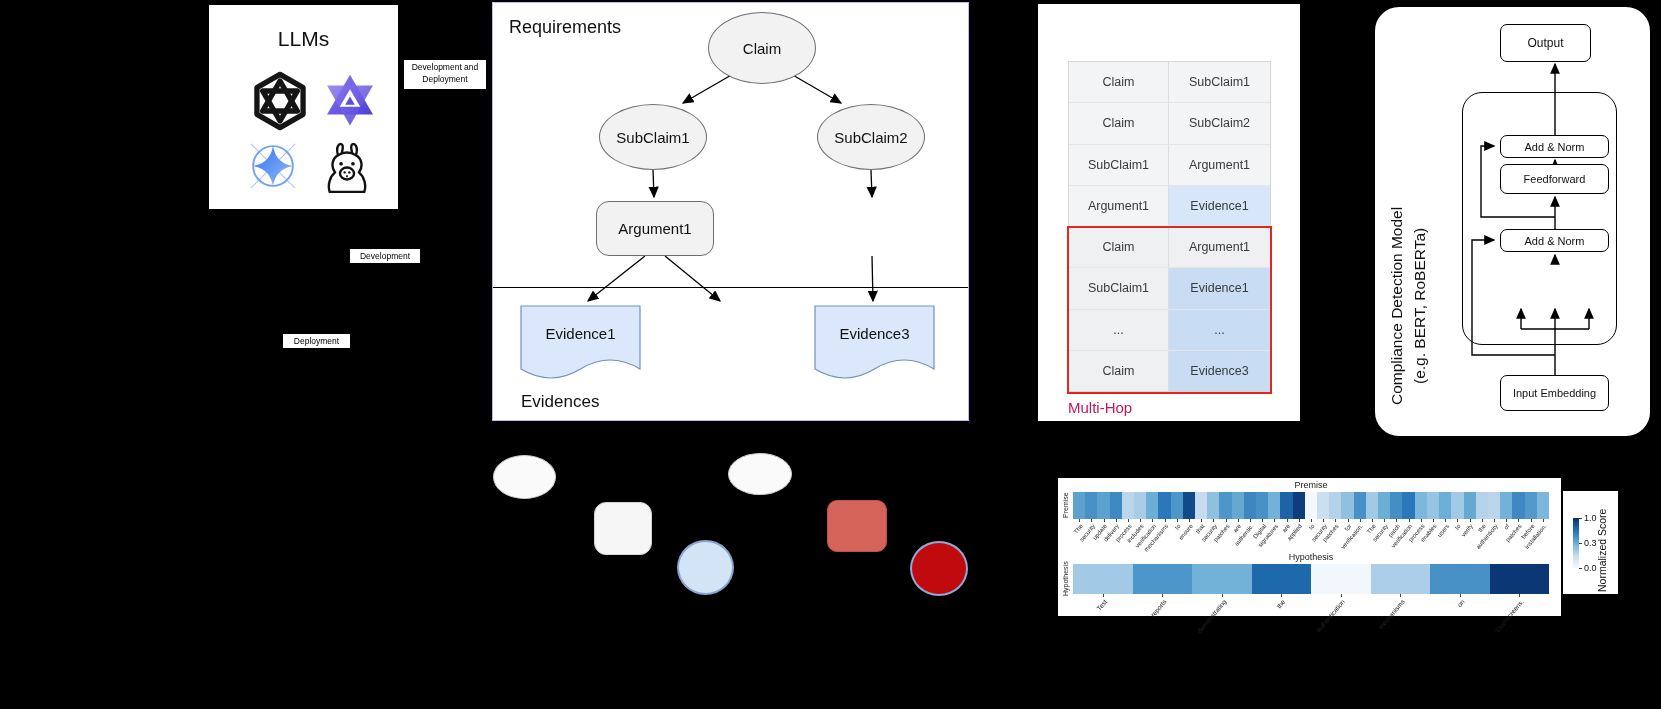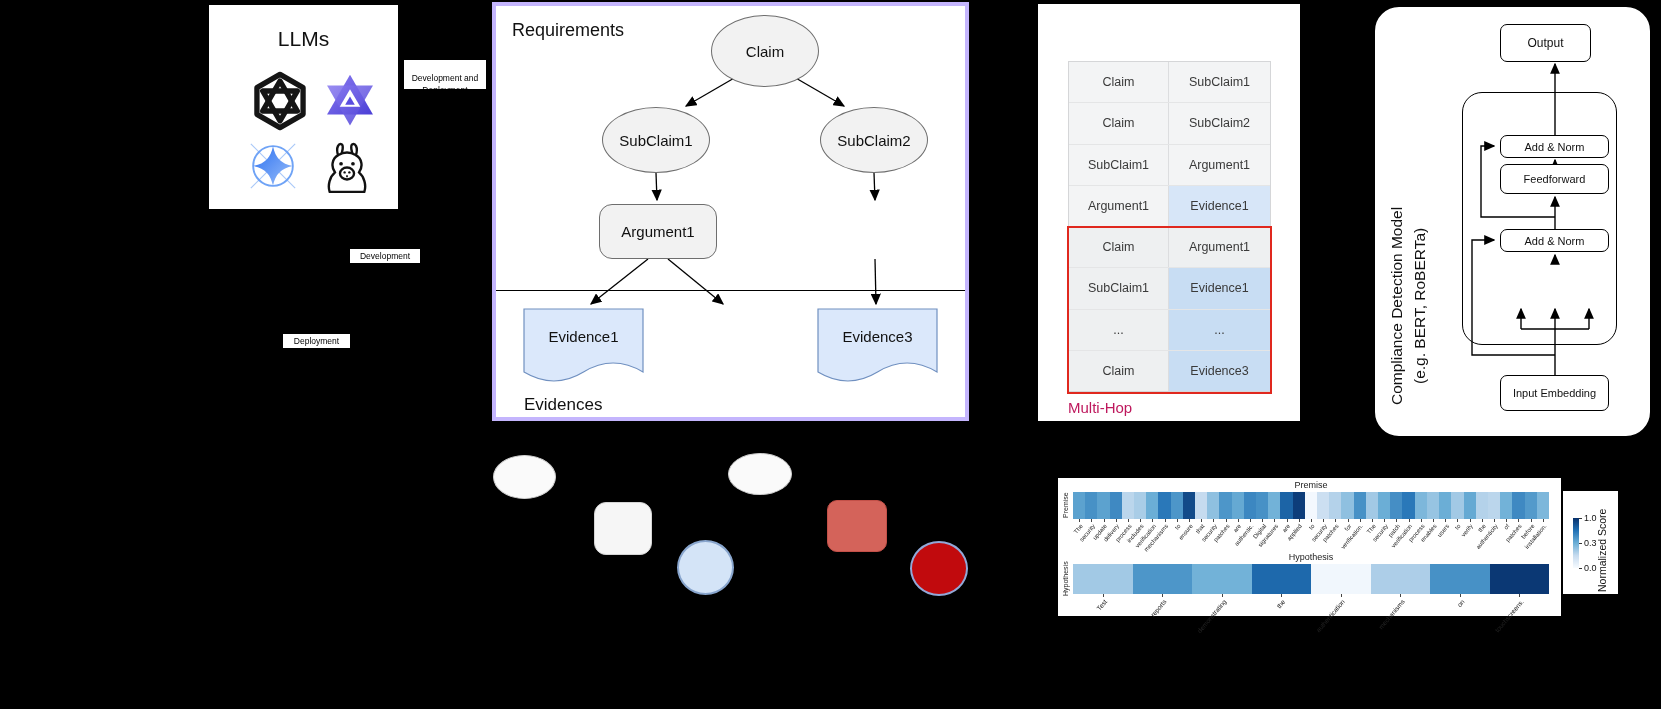--- a/index.html
+++ b/index.html
@@ -8,26 +8,26 @@
   .abs{position:absolute;}
   .panel{position:absolute;background:#fff;}
 
   
   .llms{left:208px;top:4px;width:191px;height:206px;border:1px solid #000;}
   .llms-title{position:absolute;top:22px;left:0;width:100%;text-align:center;font-size:21px;color:#111;}
   .logo{position:absolute;}
 
   
   .chip{position:absolute;background:#fff;color:#000;text-align:center;font-size:8.5px;line-height:1.45;}
-  .chip-devdep{left:404px;top:60px;width:82px;height:29px;padding-top:12px;}
+  .chip-devdep{left:404px;top:60px;width:82px;height:29px;padding-top:1px;}
   .chip-dev{left:350px;top:249px;width:70px;height:14px;line-height:14px;}
   .chip-dep{left:283px;top:334px;width:67px;height:14px;line-height:14px;}
 
   
-  .req{left:492px;top:2px;width:477px;height:419px;border:4px solid #c4b5fd;}
+  .req{left:492px;top:2px;width:477px;height:419px;border:1px solid #c4b5fd;}
   .req-title{position:absolute;left:16px;top:14px;font-size:18px;color:#111;}
   .req-footer{position:absolute;left:28px;top:389px;font-size:17px;color:#111;}
   .node{position:absolute;background:#f2f2f2;border:1px solid #6e6e6e;color:#111;font-size:15px;display:flex;align-items:center;justify-content:center;}
   .ellipse{border-radius:50%;}
   .rnode{border-radius:13px;}
   .req-divider{position:absolute;left:0;top:284px;width:100%;height:1px;background:#000;}
   .evidence{position:absolute;width:121px;height:84px;}
   .evidence .lbl{position:absolute;top:20px;left:0;width:100%;text-align:center;font-size:15px;color:#111;}
 
   

